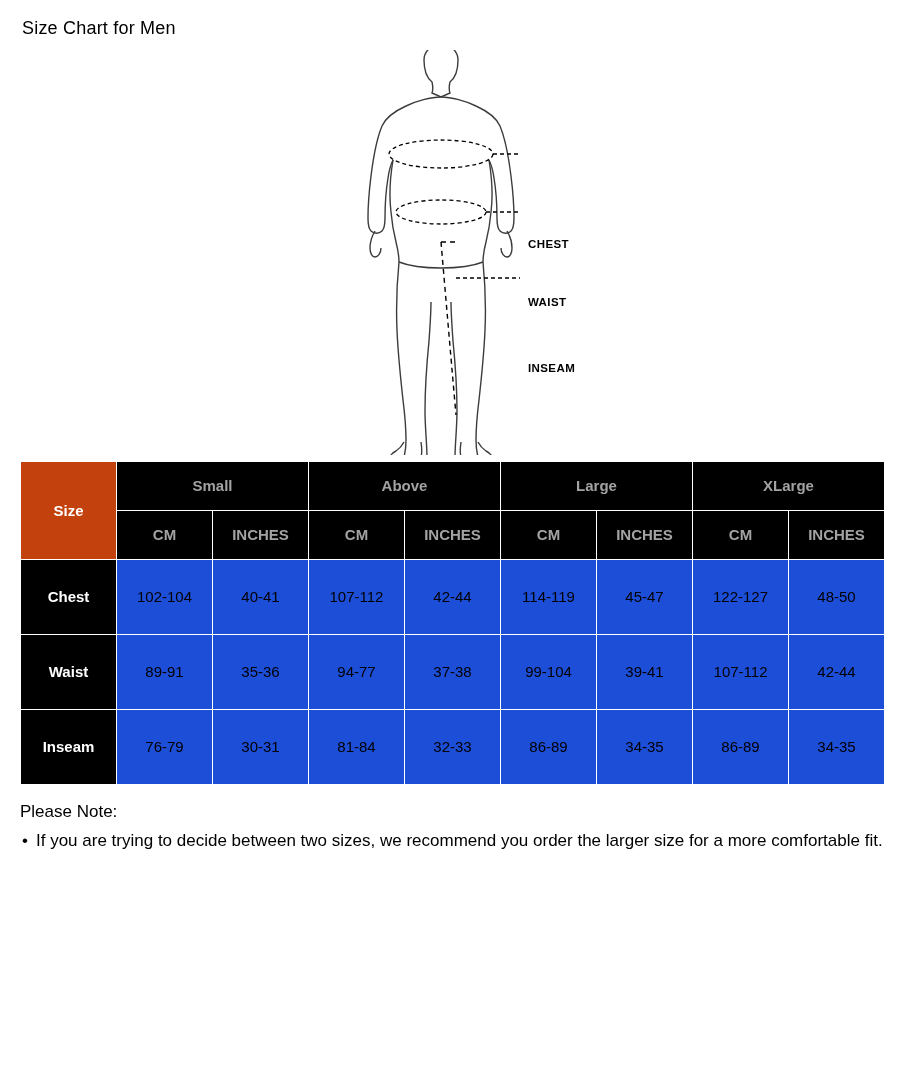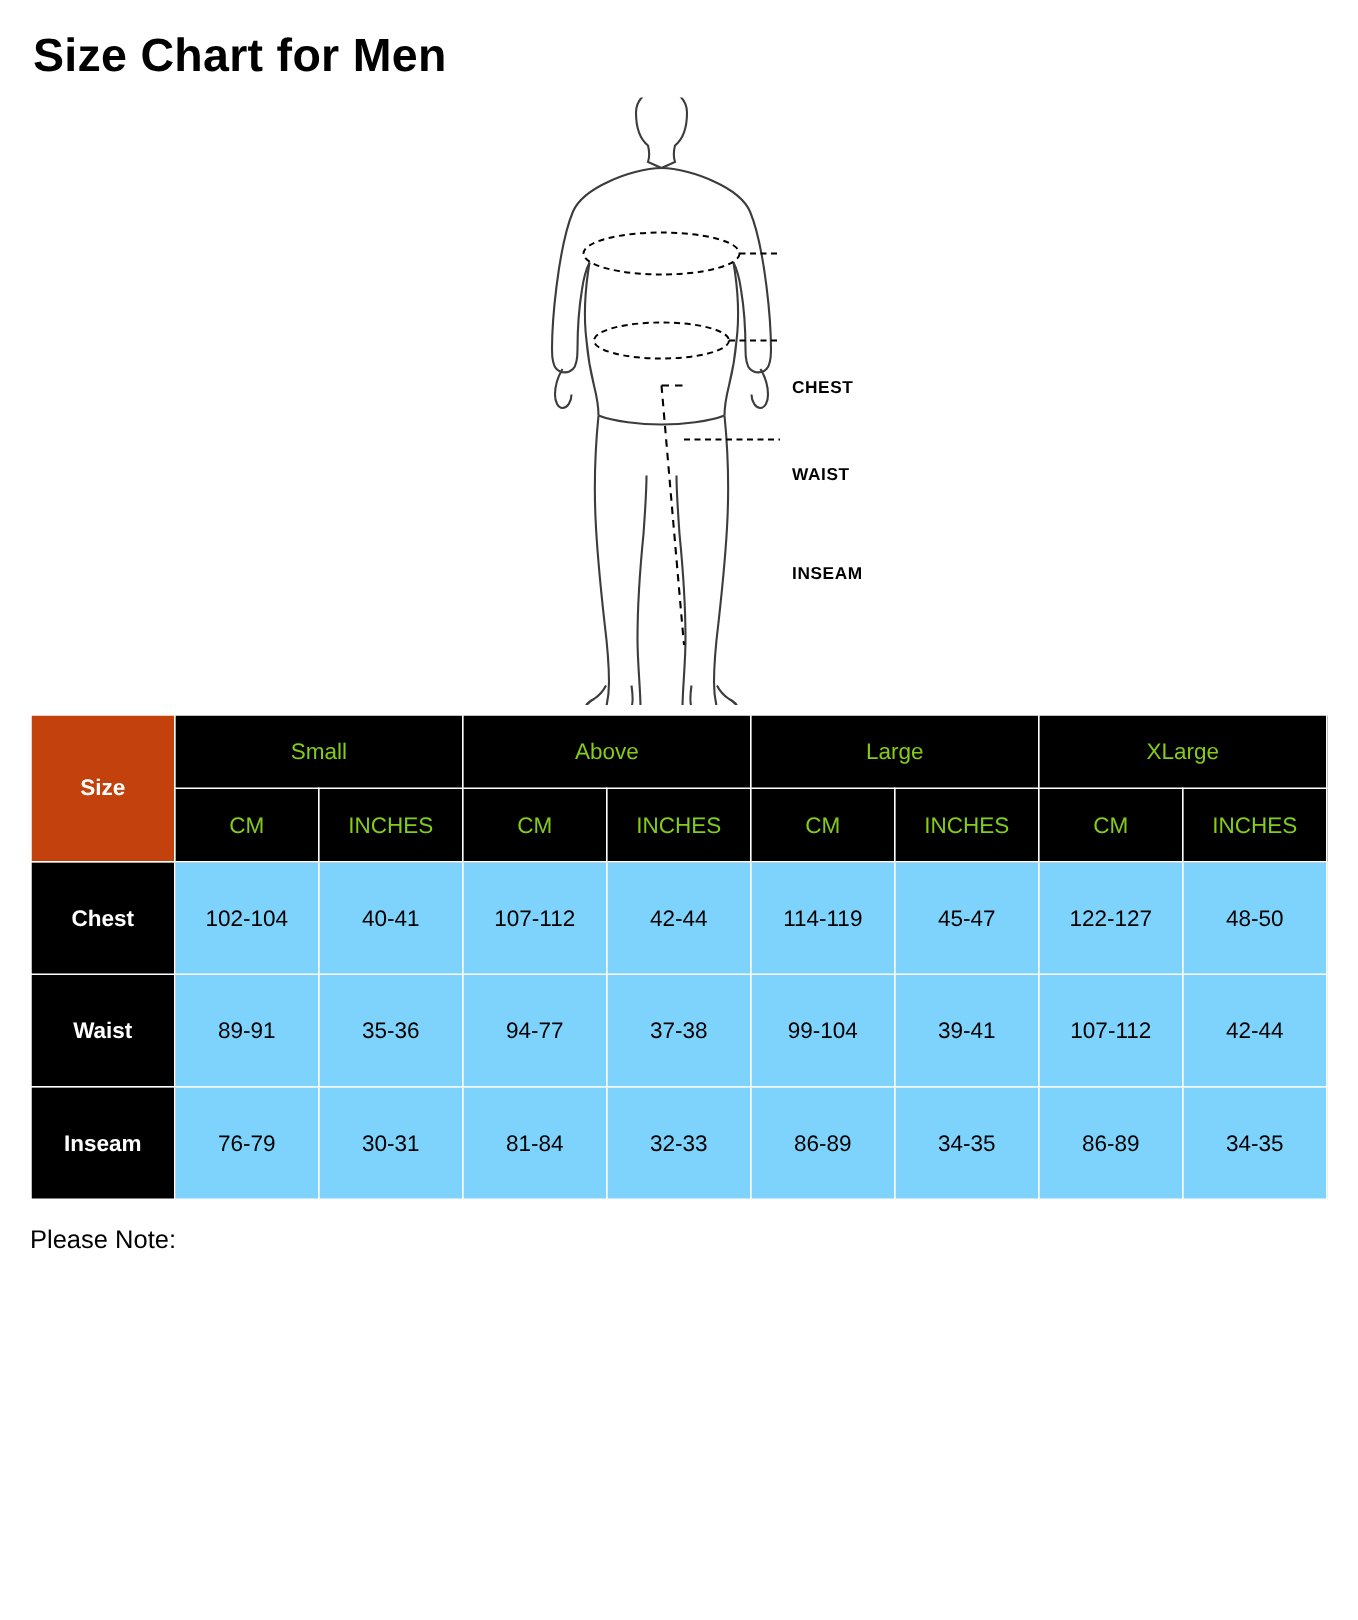--- a/index.html
+++ b/index.html
@@ -16,22 +16,22 @@
     overflow: hidden;
   }
   .page {
     width: 905px;
     height: 1080px;
     box-sizing: border-box;
     padding: 0 20px;
     position: relative;
   }
   .title {
-    font-size: 31px;
-    font-weight: bold;
+    font-size: 18px;
+    font-weight: normal;
     letter-spacing: 0.2px;
     margin: 18px 0 0 2px;
     line-height: 1.2;
   }
   
   .figure-wrap {
     position: relative;
     height: 405px;
     margin-top: 10px;
   }
@@ -60,22 +60,22 @@
     table-layout: fixed;
   }
   table.size-table td, table.size-table th {
     border: 1px solid #ffffff;
     text-align: center;
     vertical-align: middle;
     font-size: 15px;
   }
   .hdr-black {
     background: #000000;
-    color: #84cc16;
-    font-weight: normal;
+    color: #a3a3a3;
+    font-weight: bold;
   }
   .size-corner {
     background: #c2410c;
     color: #ffffff;
     font-weight: bold;
     font-size: 16px;
     width: 96px;
   }
   .group-head {
     height: 46px;
@@ -86,21 +86,21 @@
     font-size: 15.5px;
   }
   .row-label {
     background: #000000;
     color: #ffffff;
     font-weight: bold;
     font-size: 16px;
     height: 72px;
   }
   .cell {
-    background: #7dd3fc;
+    background: #1d4ed8;
     color: #000000;
     height: 72px;
     font-size: 15px;
   }
   
   .notes {
     margin-top: 14px;
     font-size: 17px;
     line-height: 1.55;
   }
@@ -233,16 +233,17 @@
         <td class="cell">34-35</td>
         <td class="cell">86-89</td>
         <td class="cell">34-35</td>
       </tr>
     </tbody>
   </table>
 
   <div class="notes">
     <div class="note-title">Please Note:</div>
     <ul>
+      <li>If you are trying to decide between two sizes, we recommend you order the larger size for a more comfortable fit.</li>
     </ul>
   </div>
 
 </div>
 
 </body></html>

